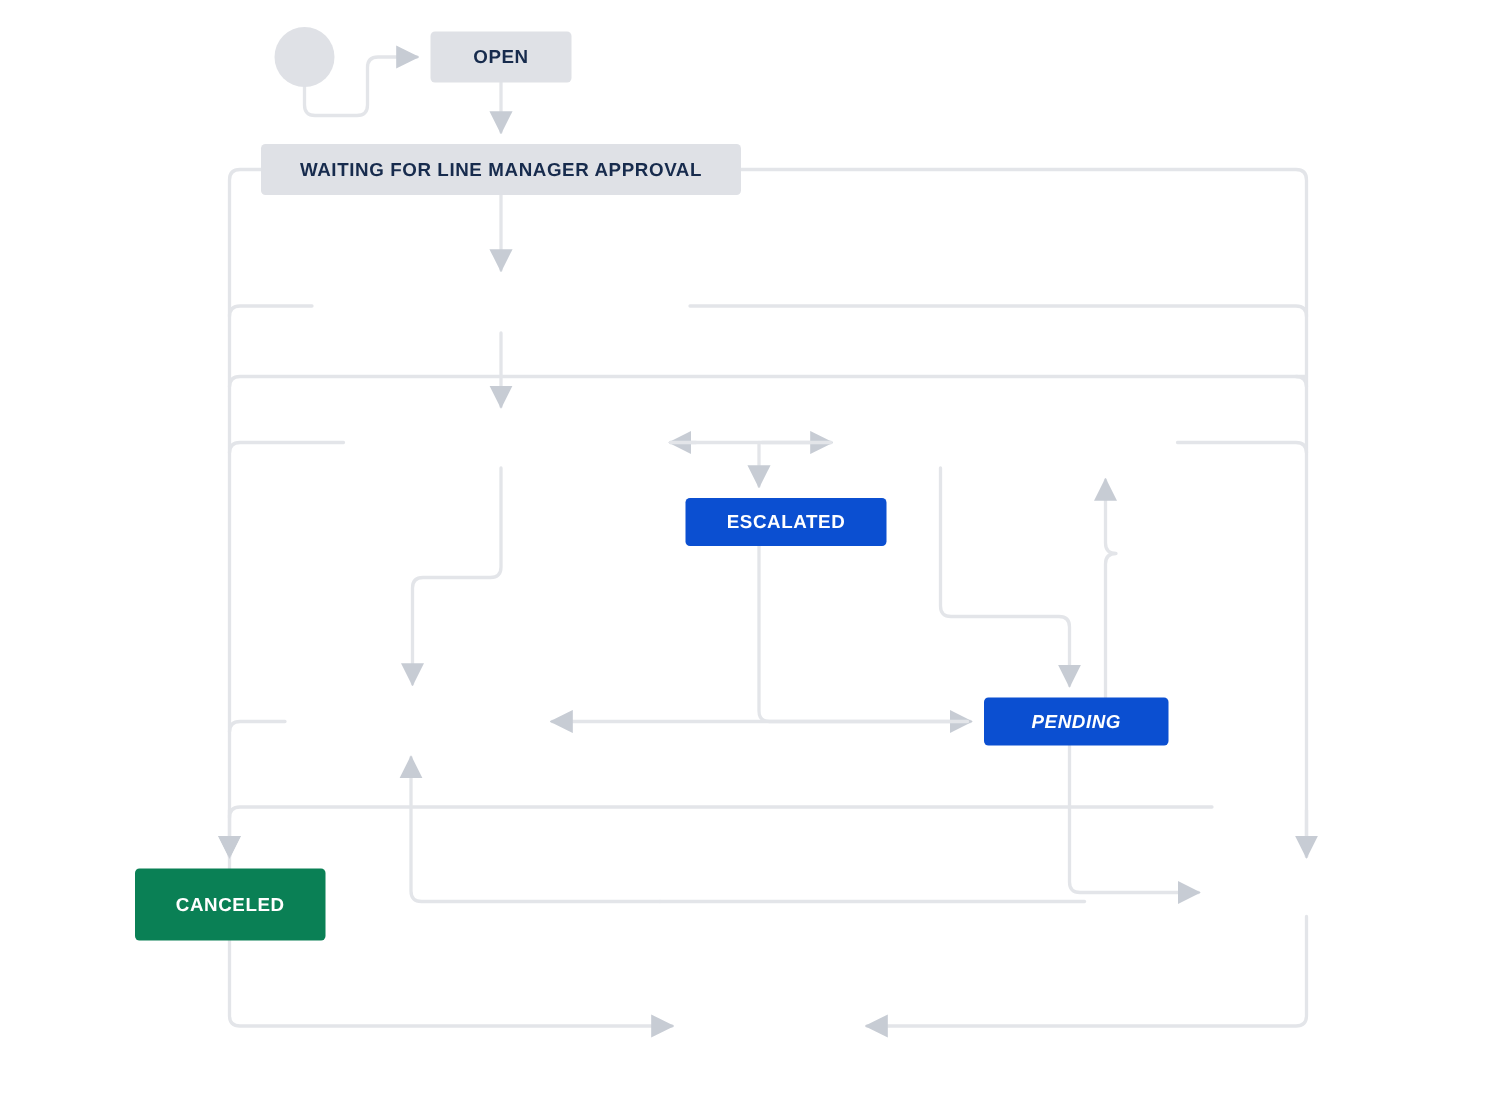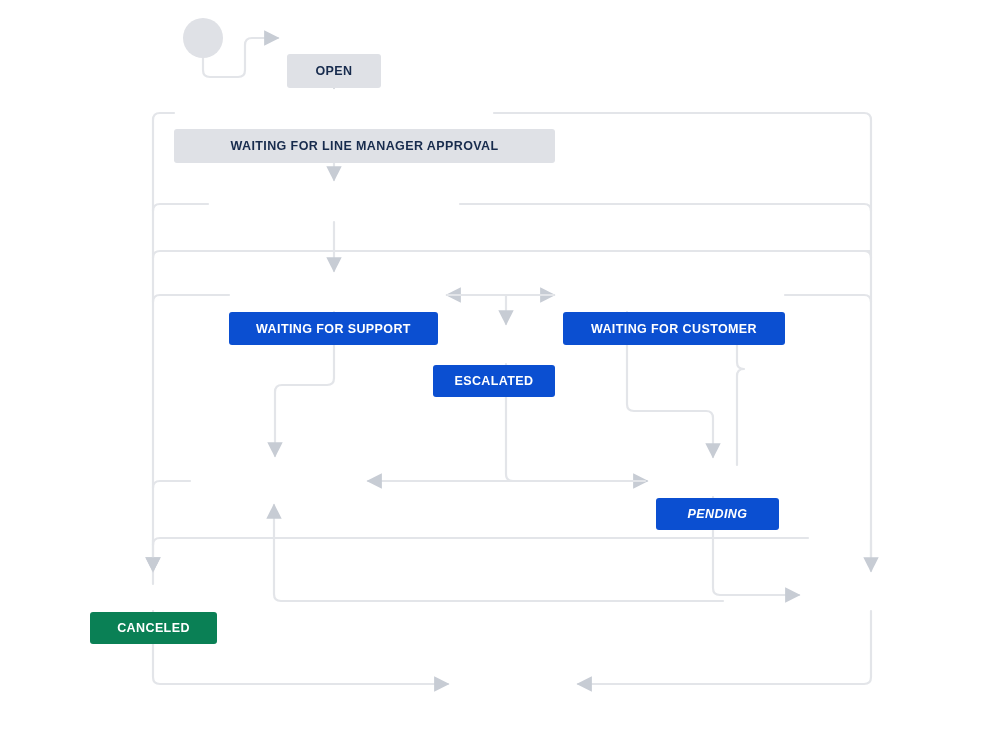--- a/index.html
+++ b/index.html
@@ -32,21 +32,20 @@
     display: flex;
     align-items: center;
     justify-content: center;
     border-radius: 3px;
     font-size: 12.5px;
     font-weight: bold;
     letter-spacing: 0.4px;
     text-align: center;
     white-space: nowrap;
     user-select: none;
-    margin-top: 33px;
   }
   .node-grey {
     background: #dfe1e6;
     color: #172b4d;
   }
   .node-blue {
     background: #0b4fd1;
     color: #ffffff;
   }
   .node-green {
@@ -119,20 +118,18 @@
 
       <path d="M 440 601 L 281 601 Q 274 601 274 594 L 274 505" marker-end="url(#ah)"></path>
       <path d="M 440 601 L 723 601"></path>
 
     </g>
   </svg>
 
   <div class="start-circle" style="left: 183px; top: 18px; width: 40px; height: 40px;"></div>
 
   <div class="node node-grey" style="left: 287px; top: 21px; width: 94px; height: 34px;">OPEN</div>
-  <div class="node node-grey" style="left: 174px; top: 96px; width: 381px; height: 34px;">WAITING FOR LINE MANAGER APPROVAL</div>
-  <div class="node node-blue" style="left: 229px; top: 279px; width: 209px; height: 33px;">WAITING FOR SUPPORT</div>
-  <div class="node node-blue" style="left: 563px; top: 279px; width: 222px; height: 33px;">WAITING FOR CUSTOMER</div>
-  <div class="node node-blue" style="left: 433px; top: 332px; width: 122px; height: 32px;">ESCALATED</div>
+  <div class="node node-grey" style="left: 174px; top: 96px; width: 320px; height: 34px;">WAITING FOR LINE MANAGER APPROVAL</div>
+  <div class="node node-blue" style="left: 457px; top: 332px; width: 134px; height: 32px;">ESCALATED</div>
   <div class="node node-blue" style="left: 656px; top: 465px; width: 123px; height: 32px; font-style: italic;">PENDING</div>
-  <div class="node node-green" style="left: 90px; top: 579px; width: 127px; height: 32px;">CANCELED</div>
+  <div class="node node-green" style="left: 90px; top: 579px; width: 127px; height: 48px;">CANCELED</div>
 
 </div>
 
 </body></html>

